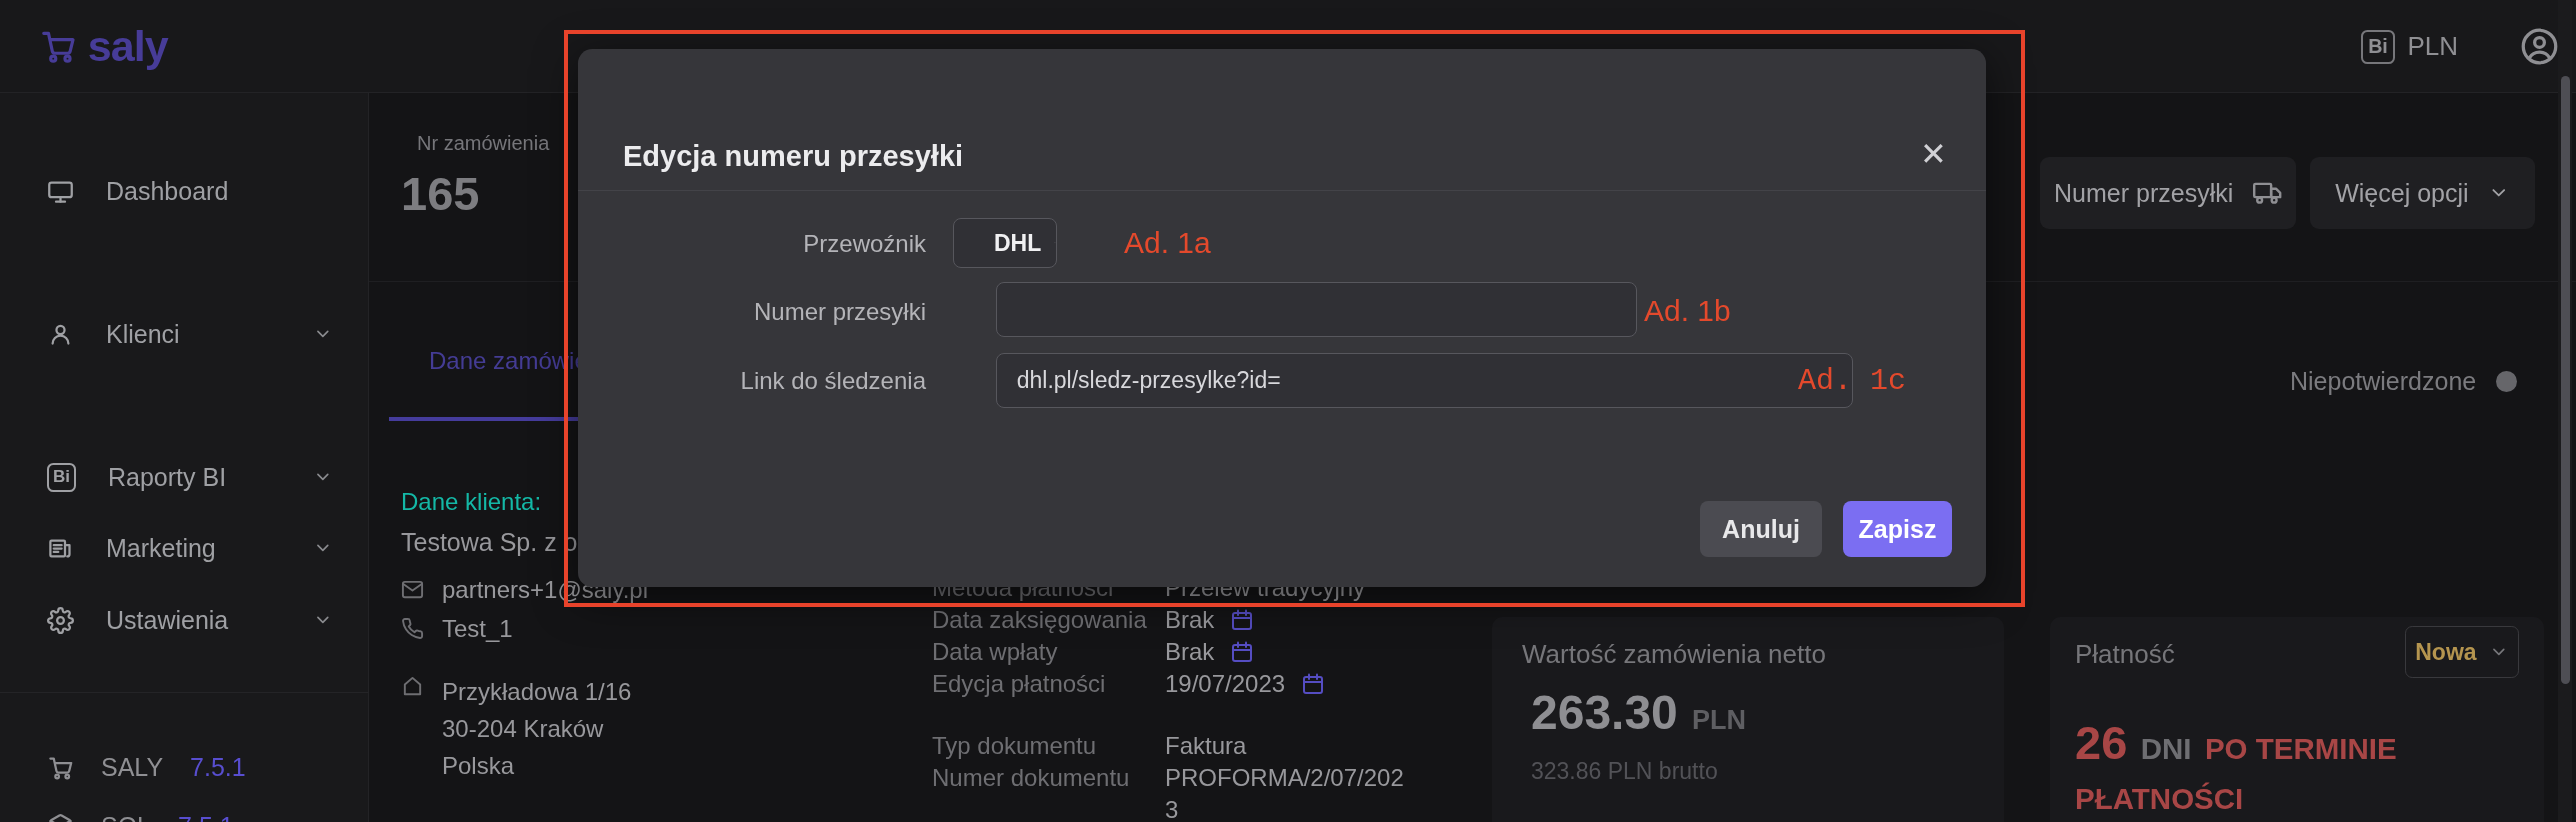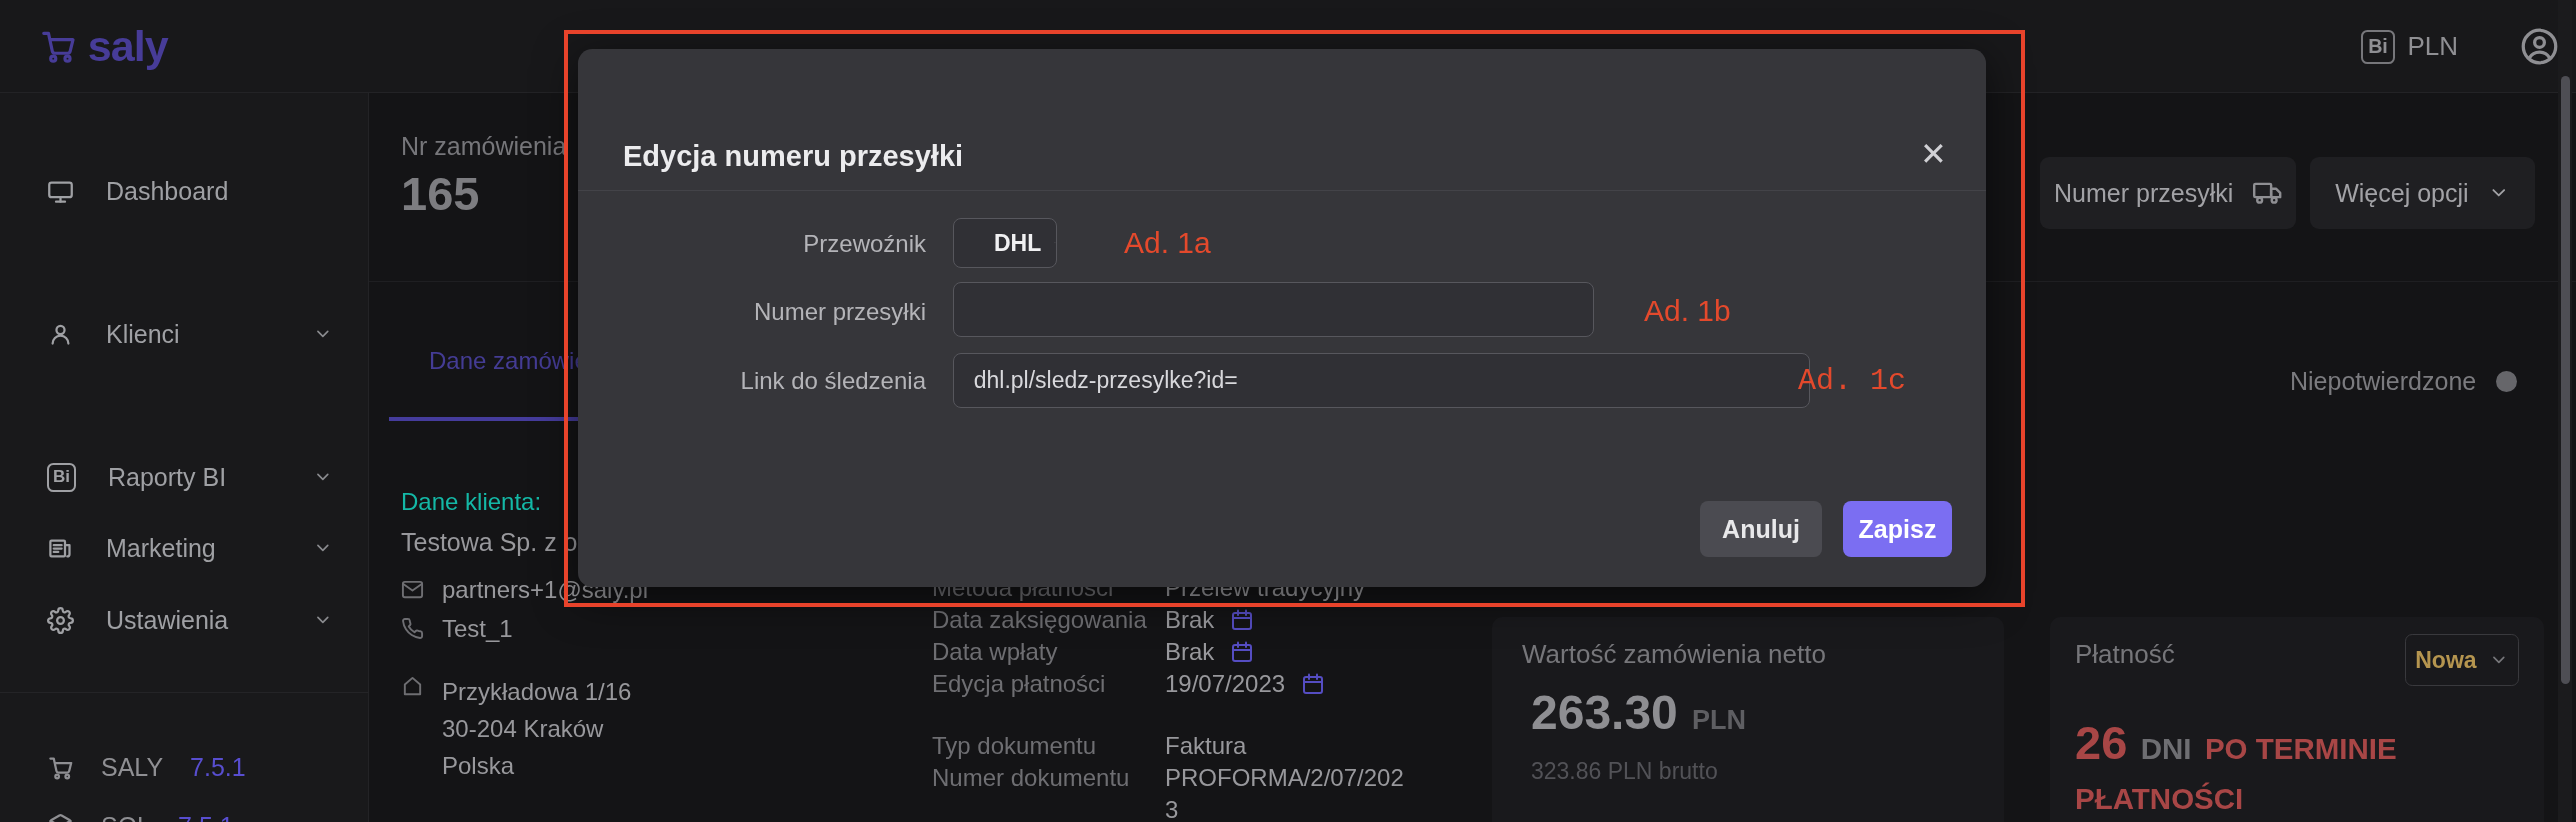--- a/index.html
+++ b/index.html
@@ -23,21 +23,21 @@
   .side-item { position:absolute; left:0; width:369px; height:72px; display:flex; align-items:center; padding:0 36px 0 47px; color:#9fa0a4; font-size:25px; cursor:pointer; }
   .side-item .lbl { margin-left:32px; flex:1; }
   .side-item.active { background:#1f1f23; color:#5b50d6; }
   .side-item .chev { color:#8a8b8f; }
   .side-icon { width:27px; height:27px; }
   .side-div { position:absolute; left:0; top:599px; width:369px; height:0.9px; background:#242427; }
   .ver-row { position:absolute; left:47px; display:flex; align-items:center; gap:27px; font-size:25px; color:#8f8f93; }
   .ver-num { color:#584ed0; }
 
   
-  .order-label { position:absolute; left:401px; top:132px; font-size:25px; color:#76767a; }
+  .order-label { position:absolute; left:417px; top:132px; font-size:20px; color:#76767a; }
   .order-number { position:absolute; left:401px; top:166px; font-size:47px; font-weight:700; color:#7d7d81; }
   .main-div { position:absolute; left:369px; top:281px; width:2207px; height:0.9px; background:#1f1f22; }
 
   .tab { position:absolute; left:429px; top:347px; font-size:24px; color:#443c94; }
   .tab-underline { position:absolute; left:389px; top:417px; width:403px; height:3.6px; background:#453c9c; }
 
   .top-btn { position:absolute; top:157px; height:72px; background:#1f1f22; border-radius:9px; display:flex; align-items:center; justify-content:center; gap:19.7px; color:#a2a2a6; font-size:25px; font-weight:500; cursor:pointer; }
   .truck { width:29px; height:29px; color:#8f8f93; }
 
   .status-row { position:absolute; left:2290px; top:367px; display:flex; align-items:center; gap:19.7px; }
@@ -59,40 +59,40 @@
   .cal { width:24px; height:24px; color:#554dc2; flex:none; }
 
   
   .card { position:absolute; top:617px; height:215px; background:#19191c; border-radius:10.7px; }
   .card-title { position:absolute; left:30px; top:21.5px; font-size:26px; color:#76767a; }
   .amount-row { position:absolute; left:39px; top:68px; display:flex; align-items:baseline; gap:14.3px; }
   .amount-net { font-size:48px; font-weight:700; color:#8e8e92; }
   .amount-cur { font-size:27px; font-weight:700; color:#5e5e62; }
   .amount-gross { position:absolute; left:39px; top:141px; font-size:23px; color:#525257; }
 
-  .nowa-btn { position:absolute; right:25px; top:17px; width:114px; height:52px; border:1.8px solid #39393d; border-radius:7.2px; display:flex; align-items:center; justify-content:center; gap:12.5px; cursor:pointer; }
+  .nowa-btn { position:absolute; right:25px; top:9px; width:114px; height:52px; border:1.8px solid #39393d; border-radius:7.2px; display:flex; align-items:center; justify-content:center; gap:12.5px; cursor:pointer; }
   .nowa-txt { font-size:23px; font-weight:700; color:#b5954f; }
   .nowa-chev { width:19.7px; height:19.7px; color:#77777b; }
   .overdue1 { position:absolute; left:25px; top:98px; display:flex; align-items:baseline; gap:13.4px; white-space:nowrap; }
   .ov-days { font-size:47px; font-weight:700; color:#a84646; }
   .ov-unit { font-size:29.5px; font-weight:700; color:#6e6e72; }
   .ov-red { font-size:29.5px; font-weight:700; color:#a84646; }
   .overdue2 { position:absolute; left:25px; top:165px; font-size:29.5px; font-weight:700; color:#a84646; }
 
   
   .modal { position:absolute; left:578px; top:49px; width:1408px; height:538px; background:#36363a; border-radius:14.3px; box-shadow:0 10.7px 43px rgba(0,0,0,.55); z-index:20; }
   .modal-title { position:absolute; left:45px; top:91px; font-size:29px; font-weight:700; color:#ececee; }
   .modal-close { position:absolute; left:1342px; top:86px; font-size:32px; color:#d0d0d4; cursor:pointer; }
   .modal-hdiv { position:absolute; left:0; top:141px; width:1408px; height:0.9px; background:#434348; }
   .f-label { position:absolute; width:348px; text-align:right; font-size:24px; color:#b4b4b8; }
   .f-box { position:absolute; left:375px; background:#303035; border:1.8px solid #57575d; border-radius:8px; color:#d8d8dc; font-size:23px;padding-left:40px; }
   .dhl-box { top:169px; width:104px; height:50px; display:flex; align-items:center; justify-content:center; gap:12.5px; cursor:pointer; }
   .dhl-txt { font-weight:700; color:#f0f0f2; }
   .dhl-chev { width:19.7px; height:19.7px; color:#9a9a9e; }
-  input.f-box { padding:0 19.7px; outline:none; font-family:inherit; }
+  input.f-box { padding:0 19.7px; outline:none; font-family:inherit;margin-left:43px; }
   .annot { position:absolute; font-size:30px; color:#e4492c; }
   .m-btn { position:absolute; top:452px; height:56px; border:none; border-radius:8px; font-size:25px; font-weight:700; font-family:inherit; cursor:pointer; }
   .btn-cancel { left:1122px; width:122px; background:#4b4b51; color:#e8e8ea; }
   .btn-save { left:1265px; width:109px; background:#7b6ef2; color:#ffffff; }
 
   
   .red-rect { position:absolute; left:564px; top:29.5px; width:1461px; height:577px; border:4.5px solid #e8432b; z-index:40; pointer-events:none; }
   .scrollbar { position:absolute; left:2558px; top:0; width:14.3px; height:823px; background:#1b1b1d; z-index:45; }
   .scroll-thumb { position:absolute; left:2.7px; top:76px; width:9px; height:608px; border-radius:5.4px; background:#4e4e54; }
 </style>

